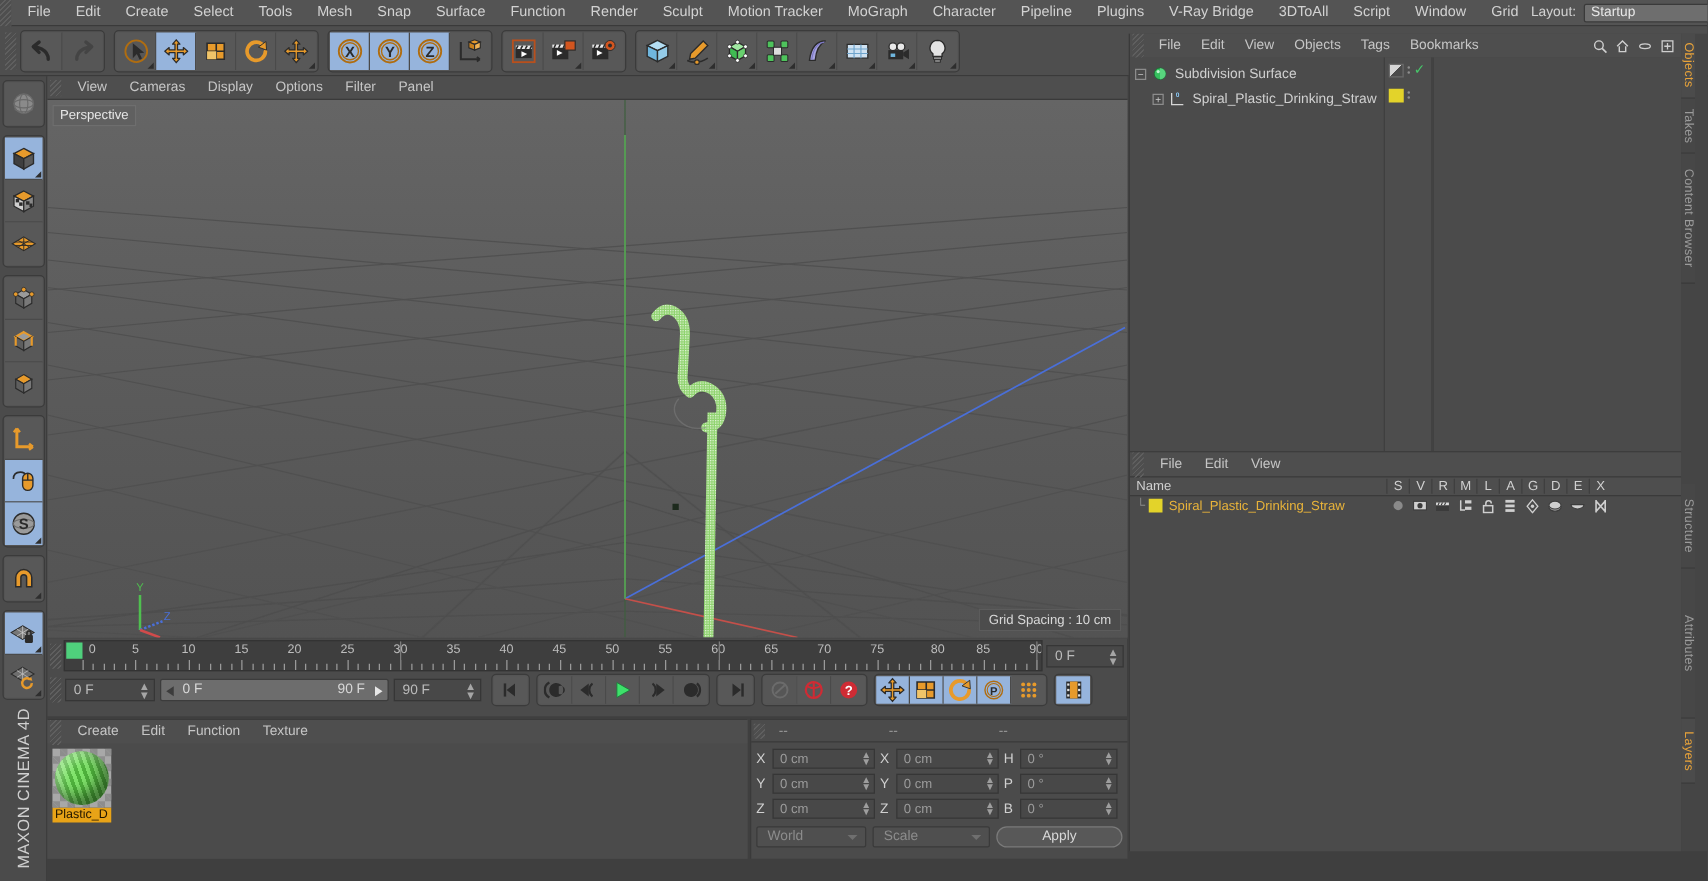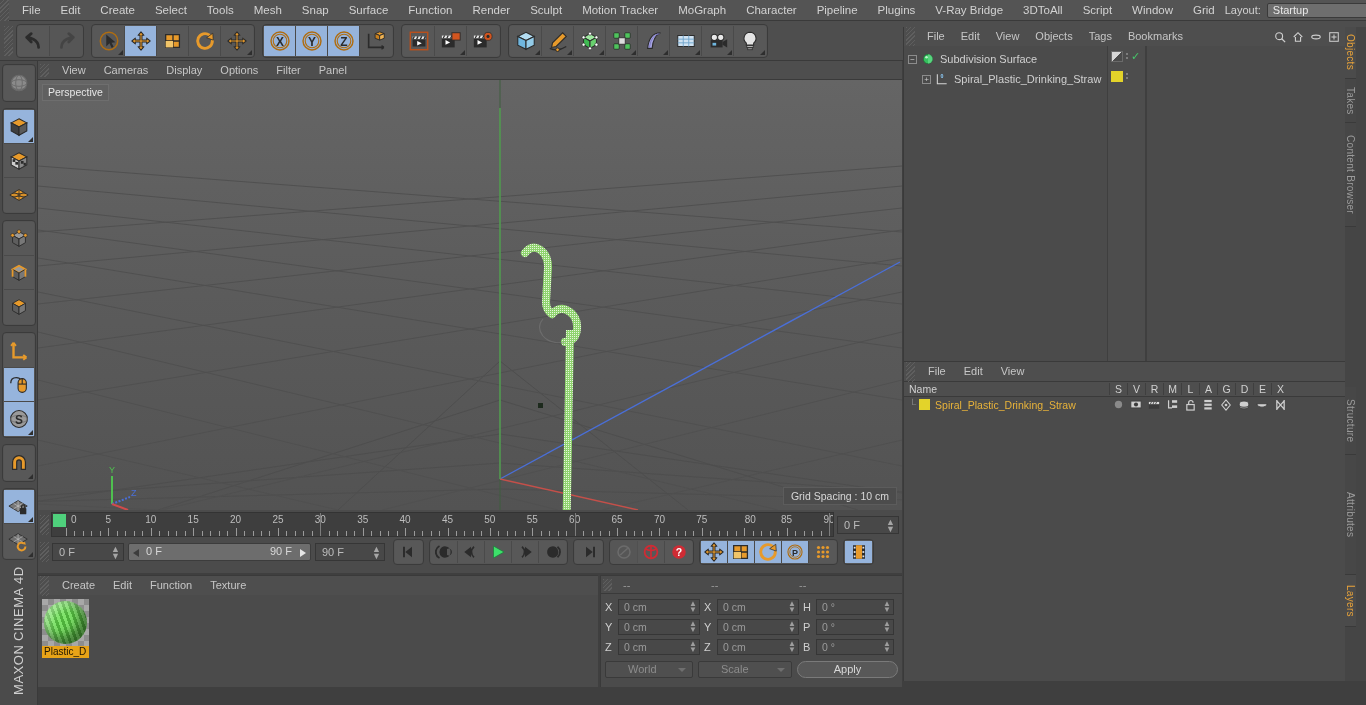--- a/index.html
+++ b/index.html
@@ -150,21 +150,21 @@
   .coord-hdr .grip{height:12px;}
   .coord-hdr span{ width:88px; text-align:left; padding-left:8px;}
   .coord-grid{ padding:3px 4px 0 4px;}
   .crow{ display:flex; align-items:center; height:20px; margin-bottom:0px;}
   .clab{ width:13px; font-size:11px; color:#d0d0d0; text-align:left;}
   .cfield{ position:relative; height:16px; background:#484848; border:1px solid #363636;
            color:#9b9b9b; font-size:10.5px; line-height:14px; padding-left:5px; margin-right:4px;}
   .cfield .spin{ position:absolute; right:2px; top:1px; font-size:8px; line-height:6px; color:#9e9e9e;}
   .crow2{ display:flex; align-items:center; height:22px; padding-top:3px;}
   .cselect{ position:relative; height:17px; background:#4f4f4f; border:1px solid #3a3a3a;
-            border-radius:2px; color:#8c8c8c; font-size:11px; line-height:15px; padding-left:22px;
+            border-radius:2px; color:#8c8c8c; font-size:11px; line-height:15px; padding-left:8px;
             margin-right:5px;}
   .cselect .caret{ position:absolute; right:6px; top:6px; width:0;height:0;
      border-left:4px solid transparent;border-right:4px solid transparent;border-top:4px solid #6f6f6f;}
   .applybtn{ height:17px; background:#585858; border:1px solid #7a7a7a; border-radius:9px;
              color:#d8d8d8; font-size:11px; line-height:15px; text-align:center; flex:1;}
   .objmgr{ position:absolute; left:903px; top:27px; width:442px; height:334px; background:#4b4b4b;
            border-left:1px solid #3a3a3a;}
   .om-menu{ height:19px; display:flex; align-items:center; background:#4e4e4e; padding-left:2px;}
   .om-menu .mi{ padding:0 8px; font-size:11px; line-height:19px; color:#c6c6c6;}
   .om-icons{ margin-left:auto; display:flex; gap:6px; padding-right:5px; align-items:center;}

